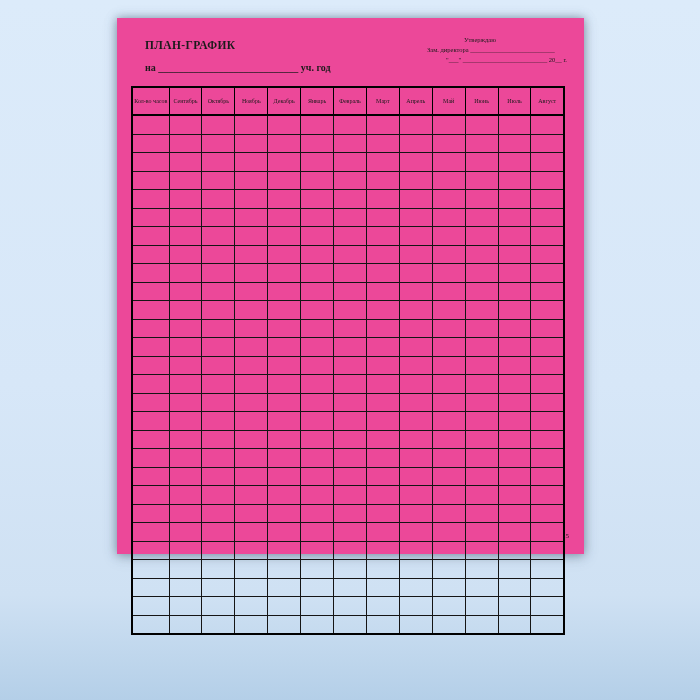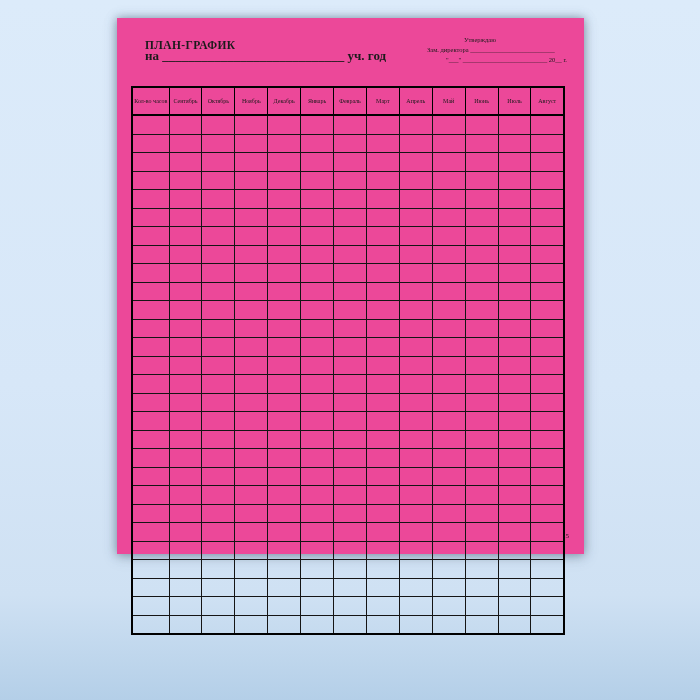--- a/index.html
+++ b/index.html
@@ -29,22 +29,22 @@
     left: 28px;
     top: 21px;
     font-size: 11.5px;
     font-weight: bold;
     letter-spacing: 0.4px;
     white-space: nowrap;
   }
   .year-line {
     position: absolute;
     left: 28px;
-    top: 30px;
-    font-size: 13px;
+    top: 44px;
+    font-size: 10px;
     font-weight: bold;
     white-space: nowrap;
   }
   .year-line .blank { font-weight: bold; letter-spacing: 0; }
   .approval {
     position: absolute;
     right: 14px;
     top: 17px;
     width: 152px;
     font-size: 6.5px;

